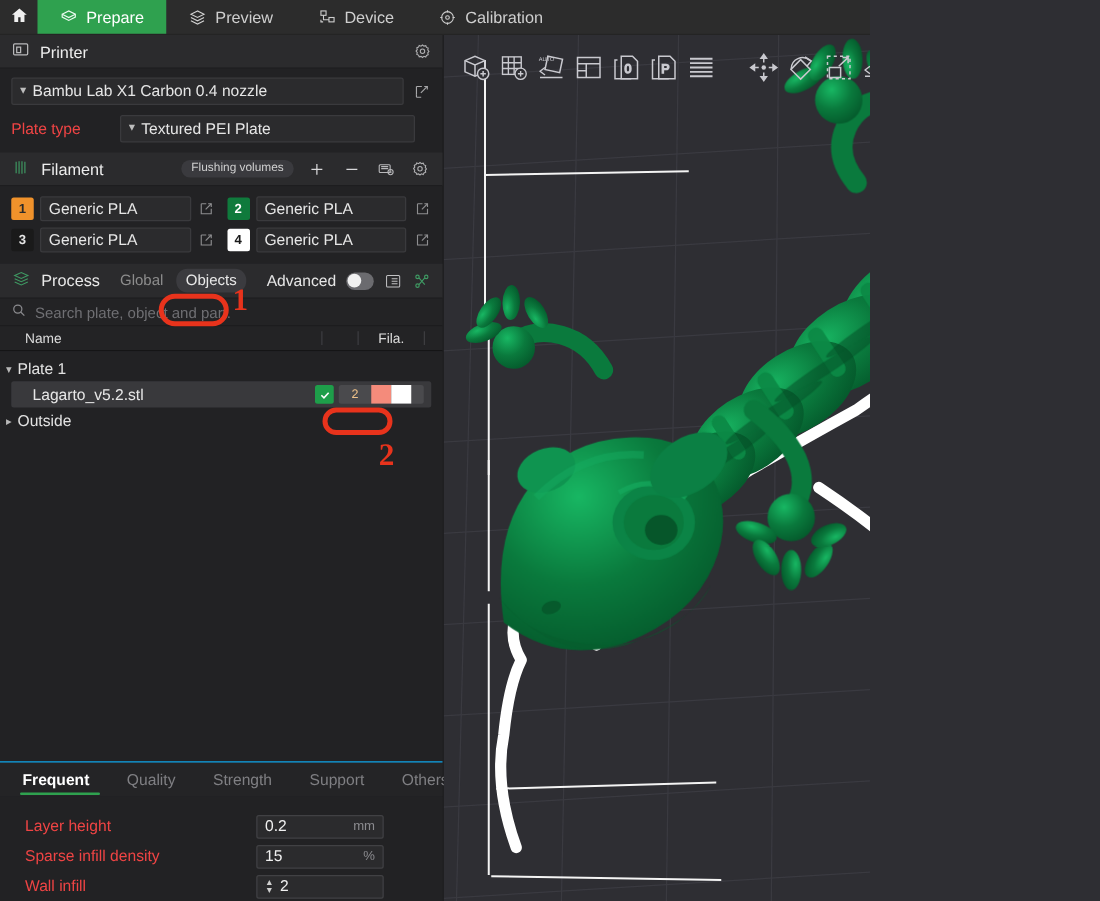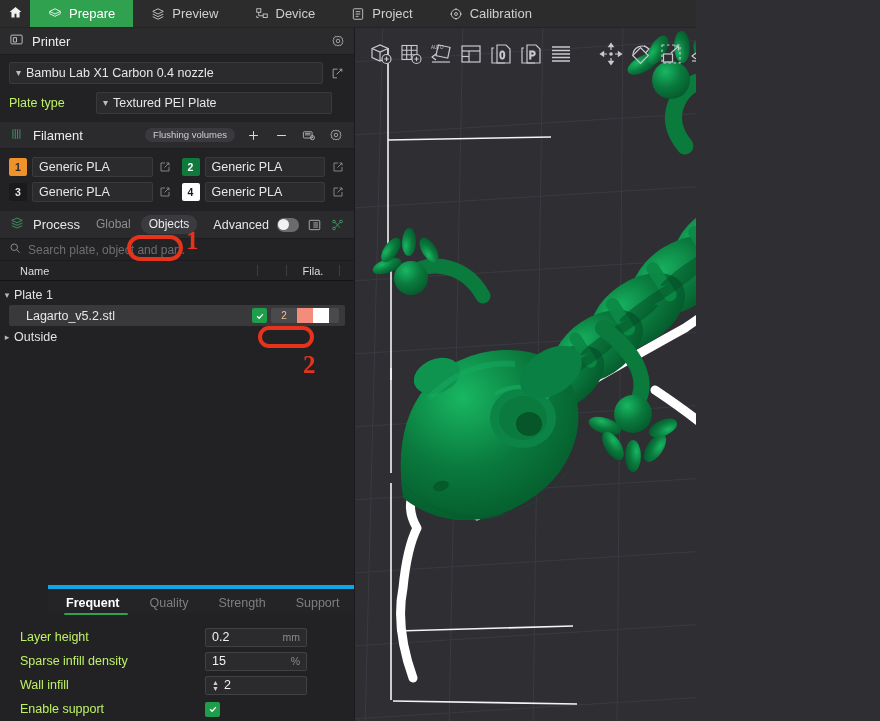--- a/index.html
+++ b/index.html
@@ -95,29 +95,29 @@
     height:21px; display:flex; align-items:center; font-size:12.5px; color:#e7e7e7;
     background:#39393c; margin:0 9px 0 9px; border-radius:2px; padding-left:17px; position:relative;
   }
   .tchild .nm { flex:1 1 auto; }
   .chk { width:15px; height:15px; background:#1e9e4a; border-radius:2px; display:flex; align-items:center; justify-content:center; }
   .fila-chip { width:68px; height:15px; margin-left:4px; margin-right:6px; display:flex; align-items:center; background:#4a4a4d; border-radius:2px; overflow:hidden; }
   .fila-chip .n { width:26px; text-align:center; font-size:10px; color:#f0c38a; }
   .fila-chip .sw { width:16px; height:15px; }
 
   
-  .tabs { height:28px; display:flex; gap:0; padding:0 10px; background:#242426; border-top:4px solid #0ea5e9;margin-left:48px; }
+  .tabs { height:28px; display:flex; gap:0; padding:0 10px; background:#242426; border-top:1px solid #0ea5e9; }
   .tab { font-size:12.5px; color:#7f7f83; padding:0 15px; height:28px; display:flex; align-items:center; position:relative; }
   .tab:first-child { padding-left:8px; }
   .tab.active { color:#ffffff; font-weight:bold; }
   .tab.active::after { content:""; position:absolute; left:6px; right:6px; bottom:2px; height:2px; background:#2fa14f; border-radius:1px; }
 
   .settings { background:#222224; padding:12px 0 0 0; flex:0 0 auto; }
   .srow { height:24px; display:flex; align-items:center; padding:0 10px 0 20px; }
-  .slabel { flex:0 0 185px; font-size:12.5px; color:#bef264; }
+  .slabel { flex:0 0 185px; font-size:12.5px; color:#ef4444; }
   .sfield {
     width:102px; height:19px; background:#2b2b2d; border:1px solid #414144; border-radius:2px;
     display:flex; align-items:center; padding:0 6px; font-size:12.5px; color:#f0f0f0;
   }
   .sfield .unit { margin-left:auto; color:#8b8b8f; font-size:10.5px; }
   .spin { display:flex; flex-direction:column; gap:1px; margin-right:5px; color:#cfcfcf; line-height:5px; font-size:7px; }
 
   
   .vtoolbar { position:absolute; top:0; left:0; right:0; height:52px; display:flex; align-items:center; gap:4px; padding-left:13px; }
   .tb-ico { width:34px; height:34px; display:flex; align-items:center; justify-content:center; }
@@ -169,29 +169,20 @@
         <svg width="14" height="14" viewBox="0 0 24 24" fill="none" stroke="#cfcfcf" stroke-width="1.5">
           <rect x="3" y="3" width="7" height="6"></rect>
             <rect x="14" y="12" width="7" height="6"></rect>
           <path d="M6.5 9v6h7.5"></path>
             <path d="M3 15v3h3"></path>
         </svg>
       </span>
       <span>Device</span>
     </div>
 
-    <div class="nav-item">
-      <span class="ico">
-        <svg width="14" height="14" viewBox="0 0 24 24" fill="none" stroke="#cfcfcf" stroke-width="1.5">
-          <rect x="4" y="3" width="16" height="18" rx="1.5"></rect>
-          <path d="M8 8h8M8 12h8M8 16h5"></path>
-        </svg>
-      </span>
-      <span>Project</span>
-    </div>
 
     <div class="nav-item">
       <span class="ico">
         <svg width="14" height="14" viewBox="0 0 24 24" fill="none" stroke="#cfcfcf" stroke-width="1.5">
           <circle cx="12" cy="12" r="8"></circle>
             <circle cx="12" cy="12" r="2.5"></circle>
           <path d="M12 2v3M12 19v3M2 12h3M19 12h3"></path>
         </svg>
       </span>
       <span>Calibration</span>
@@ -437,28 +428,20 @@
           <span class="slabel">Wall infill</span>
           <span class="sfield">
             <span class="spin">
               <span>▲</span>
               <span>▼</span>
             </span>
             <span>2</span>
           </span>
         </div>
 
-        <div class="srow">
-          <span class="slabel">Enable support</span>
-          <span class="chk">
-            <svg width="10" height="10" viewBox="0 0 24 24" fill="none" stroke="#ffffff" stroke-width="3">
-                <path d="M5 12.5 10 17.5 19 7.5"></path>
-              </svg>
-          </span>
-        </div>
       </div>
     </div>
 
     <div class="viewport">
 
       <svg class="grid-bg" width="525" height="693" viewBox="0 0 525 693">
         <defs>
           <linearGradient id="bodyg" x1="0" y1="0" x2="0.35" y2="1">
             <stop offset="0%" stop-color="#12a356"></stop>
               <stop offset="45%" stop-color="#0a7d3e"></stop>

